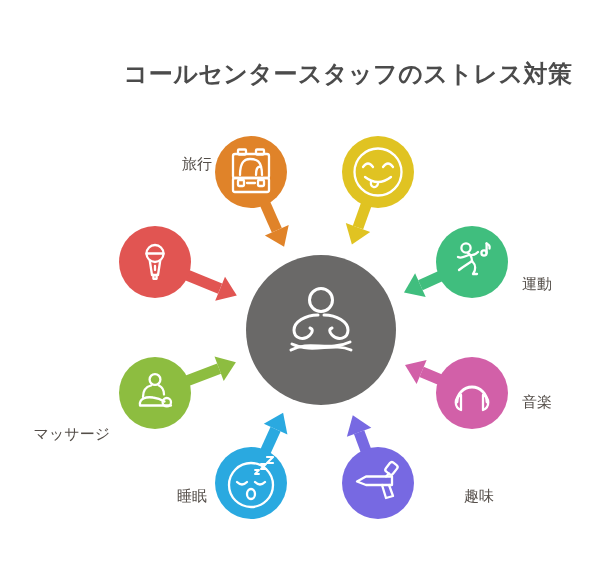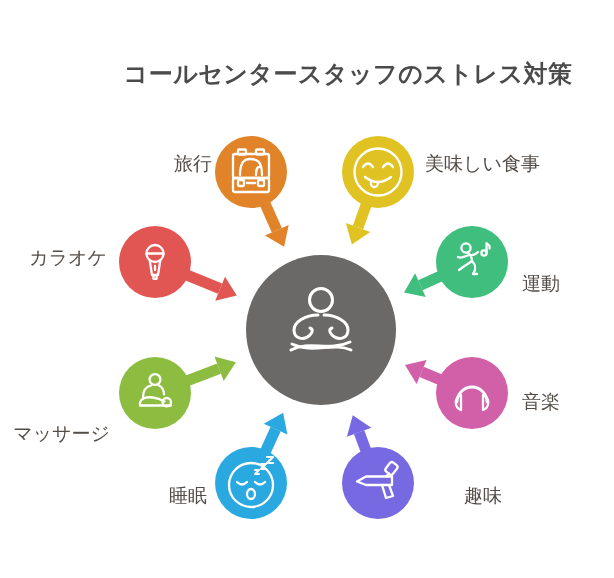--- a/index.html
+++ b/index.html
@@ -6,21 +6,21 @@
   .canvas{
     position:relative;width:614px;height:578px;background:#ffffff;overflow:hidden;
     font-family:"Liberation Sans","DejaVu Sans",sans-serif;
   }
   .title{
     position:absolute;top:58px;left:0;width:100%;text-align:center;text-indent:24px;
     font-size:24px;font-weight:bold;color:#4B4B4B;letter-spacing:0.5px;white-space:nowrap;padding-left:29px;
   }
   .diagram-svg{position:absolute;left:0;top:0;}
   .node-label{
-    position:absolute;font-size:19px;color:#534D48;line-height:1;
+    position:absolute;font-size:15px;color:#534D48;line-height:1;
     transform:translateY(-50%);white-space:nowrap;
   }
   .lbl-travel{right:402px;top:163px;}
   .lbl-food{left:425px;top:163px;}
   .lbl-exercise{left:522px;top:259px;margin-top:24px;}
   .lbl-music{left:522px;top:401px;text-align:center;}
   .lbl-hobby{left:428px;top:495px;margin-left:36px;}
   .lbl-sleep{right:407px;top:495px;}
   .lbl-massage{right:504px;top:401px;margin-top:32px;}
   .lbl-karaoke{right:507px;top:257px;}
@@ -155,21 +155,19 @@
     <g class="icon" transform="translate(155,262)">
       <circle cx="0" cy="-8.5" r="8.5"></circle>
       <path d="M -8.5,-8.5 H 8.5"></path>
       <path d="M -5.2,-1.2 L -3,13 L 3,13 L 5.2,-1.2"></path>
       <path d="M 0,4 V 8"></path>
       <path d="M -1.6,13 V 16.8 H 1.6 V 13"></path>
     </g>
   </svg>
 
   <div class="node-label lbl-travel">旅行</div>
-  <div class="node-label lbl-food">美味しい食事</div>
   <div class="node-label lbl-exercise">運動</div>
   <div class="node-label lbl-music">音楽</div>
   <div class="node-label lbl-hobby">趣味</div>
   <div class="node-label lbl-sleep">睡眠</div>
   <div class="node-label lbl-massage">マッサージ</div>
-  <div class="node-label lbl-karaoke">カラオケ</div>
 
 </div>
 
 </body></html>

